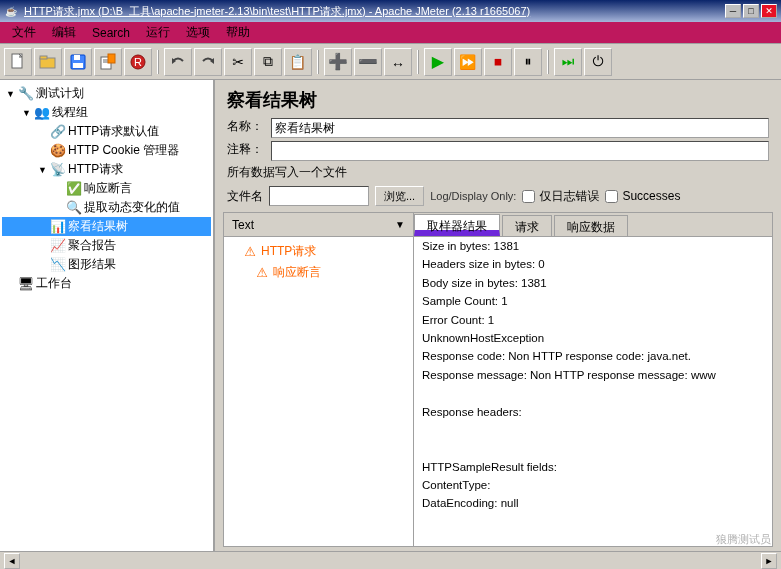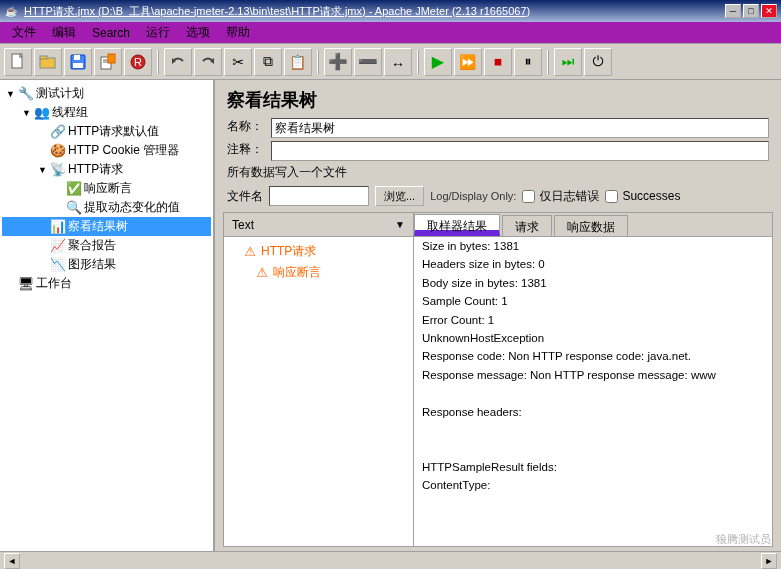--- a/index.html
+++ b/index.html
@@ -39,21 +39,21 @@
       background: #c0c0c0;
       border: 1px outset #fff;
       font-size: 9px;
       display: flex; align-items: center; justify-content: center;
       cursor: pointer;
       color: #000;
     }
 
     
     #menu-bar {
-      background: #a21caf;
+      background: #be185d;
       height: 22px;
       display: flex;
       align-items: center;
       border-bottom: 1px solid #a0a0a0;
       padding: 0 4px;
     }
     .menu-item {
       padding: 2px 8px;
       cursor: pointer;
       font-size: 12px;
@@ -557,20 +557,21 @@
             <div>Error Count: 1</div>
             <div>UnknownHostException</div>
             <div>Response code: Non HTTP response code: java.net.</div>
             <div>Response message: Non HTTP response message: www</div>
             <div>&nbsp;</div>
             <div>Response headers:</div>
             <div>&nbsp;</div>
             <div>&nbsp;</div>
             <div>HTTPSampleResult fields:</div>
             <div>ContentType:</div>
+            <div>DataEncoding: null</div>
           </div>
       </div>
 
     </div>
   </div>
 </div>
 
 <div id="status-bar">
   <div id="status-scroll-left">◄</div>
   <span id="status-bar-text"></span>

